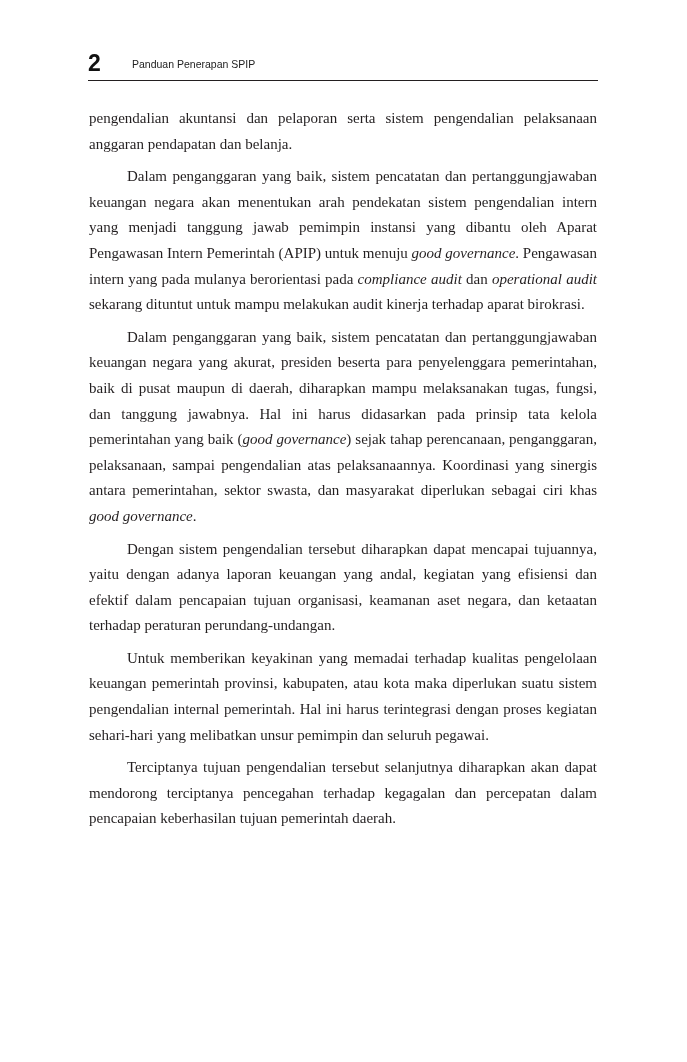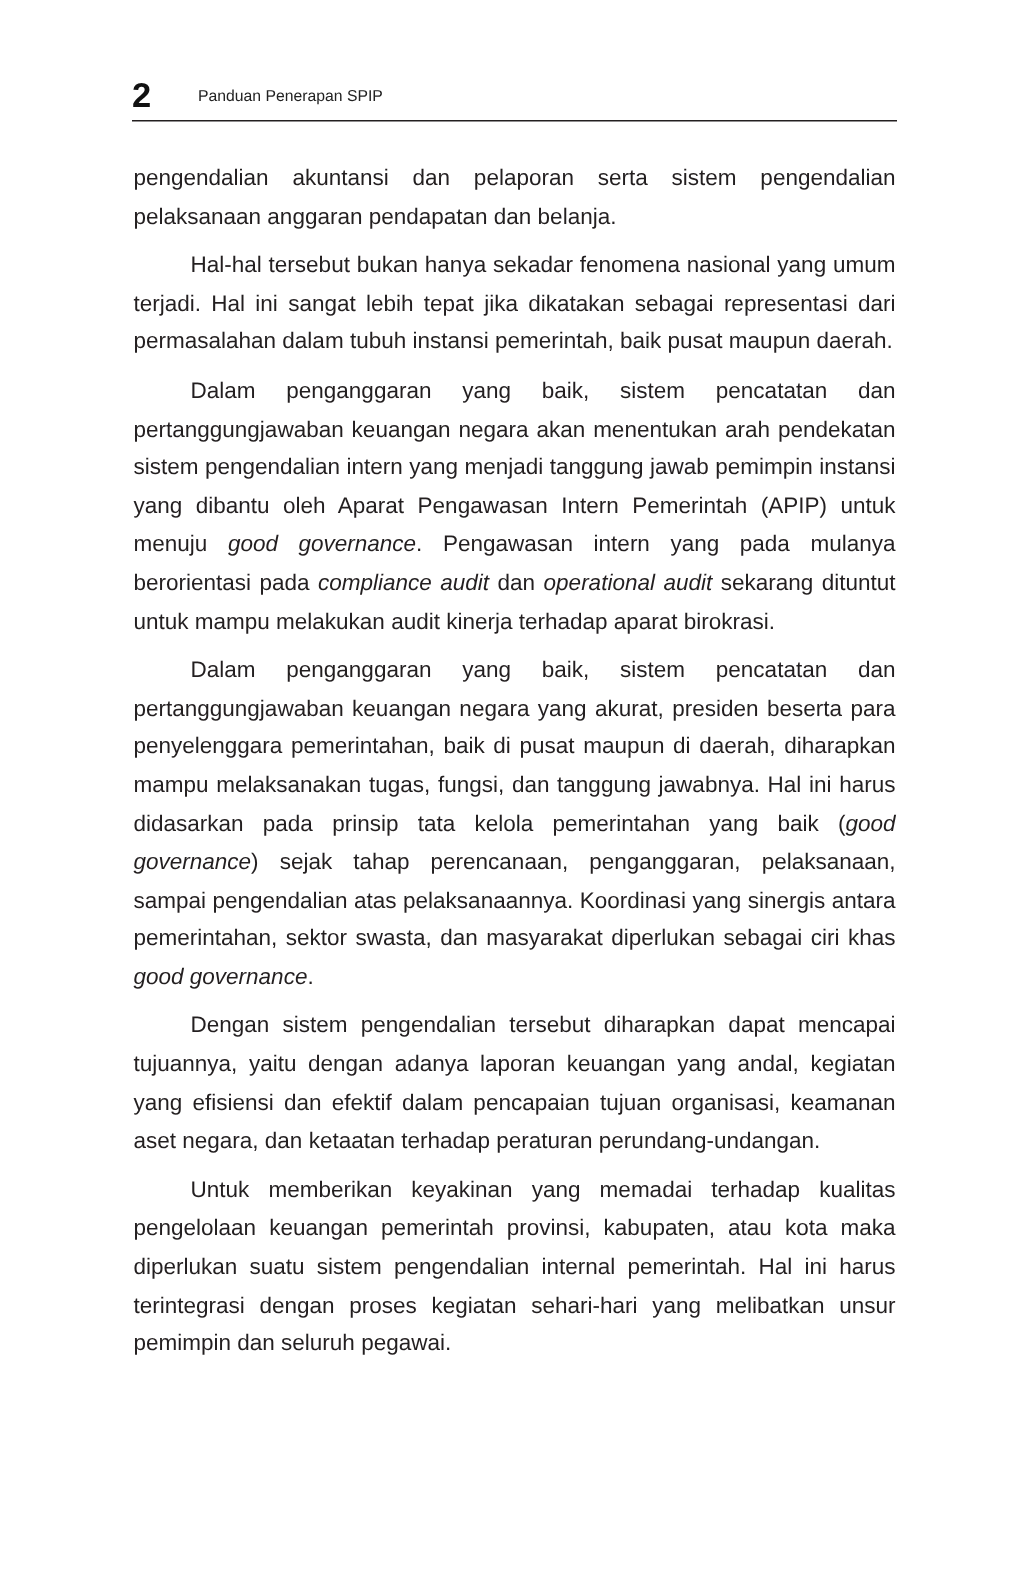--- a/index.html
+++ b/index.html
@@ -40,21 +40,21 @@
       font-size: 10.5px;
       line-height: 12px;
       color: #222;
       padding-left: 12px;
     }
     .body-text {
       position: absolute;
       left: 89px;
       top: 106px;
       width: 508px;
-      font-family: Liberation Sans, sans-serif;
+      font-family: Liberation Serif, serif;
       font-size: 15px;
       line-height: 25.6px;
       color: #231f20;
     }
     .para {
       margin: 0 0 7px 0;
       text-align: justify;
       text-indent: 38px;
     }
     .para.first {
@@ -70,27 +70,27 @@
 <div class="page-header">
   <span class="page-number">2</span>
   <span class="running-title">Panduan Penerapan SPIP</span>
 </div>
 
 <div class="body-text">
   <p class="para first">
     <span>pengendalian akuntansi dan pelaporan serta sistem pengendalian pelaksanaan anggaran pendapatan dan belanja.</span>
   </p>
   <p class="para">
-    <span>Hal-hal tersebut bukan hanya sekadar fenomena nasional yang umum terjadi. Hal ini sangat lebih tepat jika dikatakan sebagai representasi dari permasalahan dalam tubuh instansi pemerintah, baik pusat maupun daerah.</span>
-  </p>
-  <p class="para">
     <span>Dalam penganggaran yang baik, sistem pencatatan dan pertanggungjawaban keuangan negara akan menentukan arah pendekatan sistem pengendalian intern yang menjadi tanggung jawab pemimpin instansi yang dibantu oleh Aparat Pengawasan Intern Pemerintah (APIP) untuk menuju </span><em>good governance</em><span>. Pengawasan intern yang pada mulanya berorientasi pada </span><em>compliance audit</em><span> dan </span><em>operational audit</em><span> sekarang dituntut untuk mampu melakukan audit kinerja terhadap aparat birokrasi.</span>
   </p>
   <p class="para">
     <span>Dalam penganggaran yang baik, sistem pencatatan dan pertanggungjawaban keuangan negara yang akurat, presiden beserta para penyelenggara pemerintahan, baik di pusat maupun di daerah, diharapkan mampu melaksanakan tugas, fungsi, dan tanggung jawabnya. Hal ini harus didasarkan pada prinsip tata kelola pemerintahan yang baik (</span><em>good governance</em><span>) sejak tahap perencanaan, penganggaran, pelaksanaan, sampai pengendalian atas pelaksanaannya. Koordinasi yang sinergis antara pemerintahan, sektor swasta, dan masyarakat diperlukan sebagai ciri khas </span><em>good governance</em><span>.</span>
   </p>
   <p class="para">
     <span>Dengan sistem pengendalian tersebut diharapkan dapat mencapai tujuannya, yaitu dengan adanya laporan keuangan yang andal, kegiatan yang efisiensi dan efektif dalam pencapaian tujuan organisasi, keamanan aset negara, dan ketaatan terhadap peraturan perundang-undangan.</span>
   </p>
   <p class="para">
     <span>Untuk memberikan keyakinan yang memadai terhadap kualitas pengelolaan keuangan pemerintah provinsi, kabupaten, atau kota maka diperlukan suatu sistem pengendalian internal pemerintah. Hal ini harus terintegrasi dengan proses kegiatan sehari-hari yang melibatkan unsur pemimpin dan seluruh pegawai.</span>
   </p>
+  <p class="para">
+    <span>Terciptanya tujuan pengendalian tersebut selanjutnya diharapkan akan dapat mendorong terciptanya pencegahan terhadap kegagalan dan percepatan dalam pencapaian keberhasilan tujuan pemerintah daerah.</span>
+  </p>
 </div>
 
 </body></html>

